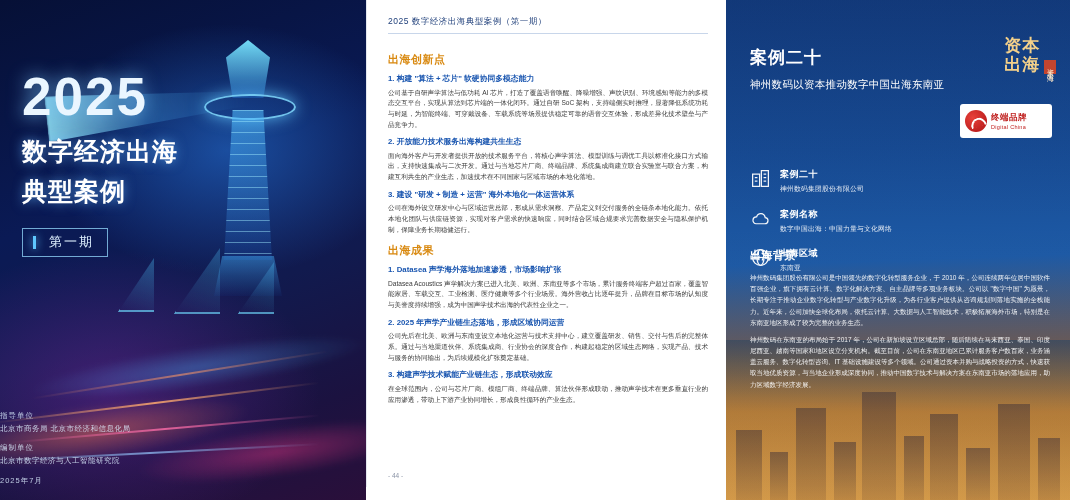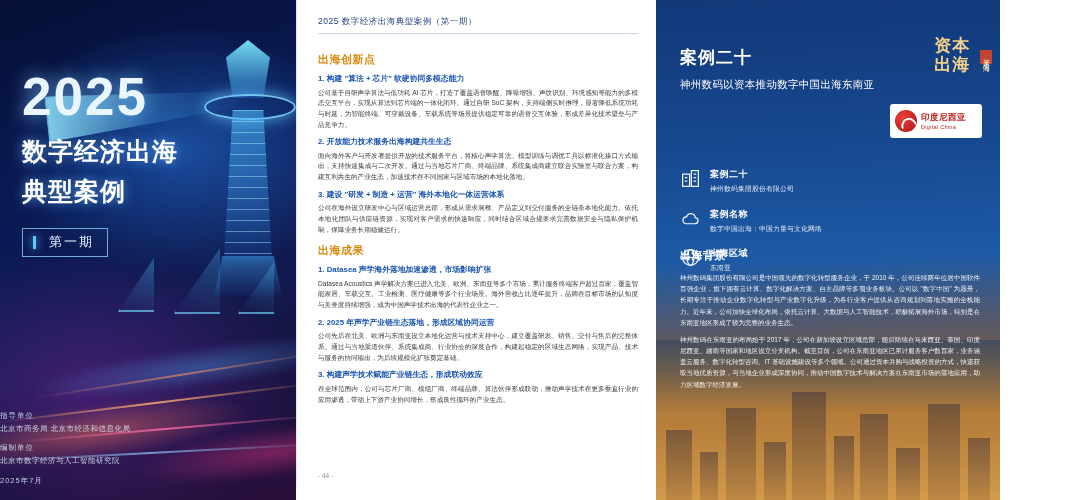--- a/index.html
+++ b/index.html
@@ -16,27 +16,28 @@
   .page {
     position: relative;
     width: 1080px;
     height: 500px;
     display: flex;
   }
 
   
   .cover {
     position: relative;
-    width: 296px;
+    width: 358px;
     height: 500px;
     overflow: hidden;
     background:
       radial-gradient(ellipse 260px 180px at 62% 30%, rgba(40,120,220,0.55) 0%, rgba(10,30,90,0) 70%),
       radial-gradient(ellipse 300px 200px at 30% 78%, rgba(120,40,160,0.45) 0%, rgba(10,20,70,0) 70%),
       linear-gradient(160deg, #061036 0%, #0a1a55 38%, #111a4e 60%, #1b1240 82%, #2a0f3a 100%);
+    padding-left: 8px;
   }
   .cover .starfield {
     position: absolute; inset: 0;
     background-image:
       radial-gradient(1px 1px at 20px 30px, rgba(255,255,255,.5) 50%, transparent 51%),
       radial-gradient(1px 1px at 120px 80px, rgba(255,255,255,.4) 50%, transparent 51%),
       radial-gradient(1px 1px at 240px 50px, rgba(255,255,255,.45) 50%, transparent 51%),
       radial-gradient(1px 1px at 300px 140px, rgba(255,255,255,.35) 50%, transparent 51%),
       radial-gradient(1px 1px at 60px 190px, rgba(255,255,255,.3) 50%, transparent 51%),
       radial-gradient(1px 1px at 330px 240px, rgba(255,255,255,.3) 50%, transparent 51%),
@@ -264,25 +265,25 @@
     letter-spacing: 1px;
   }
   .cp-casetitle {
     margin-top: 9px;
     color: #ffffff;
     font-size: 10.5px;
     letter-spacing: .3px;
   }
   .cp-stamp {
     position: absolute;
-    right: 8px; top: 36px;
+    right: 14px; top: 36px;
     z-index: 4;
     display: flex;
-    align-items: center;
-    gap: 10px;
+    align-items: flex-end;
+    gap: 4px;
   }
   .cp-stamp .zb {
     color: #f3d08a;
     font-size: 17px;
     font-weight: bold;
     line-height: 1.12;
     letter-spacing: 1px;
     text-align: right;
   }
   .cp-stamp .seal {
@@ -486,21 +487,21 @@
       <div class="zb">
         <div>资本</div>
         <div>出海</div>
       </div>
       <div class="seal">资本出海</div>
     </div>
 
     <div class="cp-logo">
       <div class="mark"></div>
       <div class="ltxt">
-        <div class="cn">印度尼西亚</div>
+        <div class="cn">终端品牌</div>
         <div class="en">Digital China</div>
       </div>
     </div>
 
     <div class="cp-info">
 
       <div class="info-row">
         <div class="info-icn">
           <svg viewBox="0 0 24 24" fill="none" stroke="currentColor" stroke-width="1.4">
             <rect x="3" y="7" width="8" height="14"></rect>

